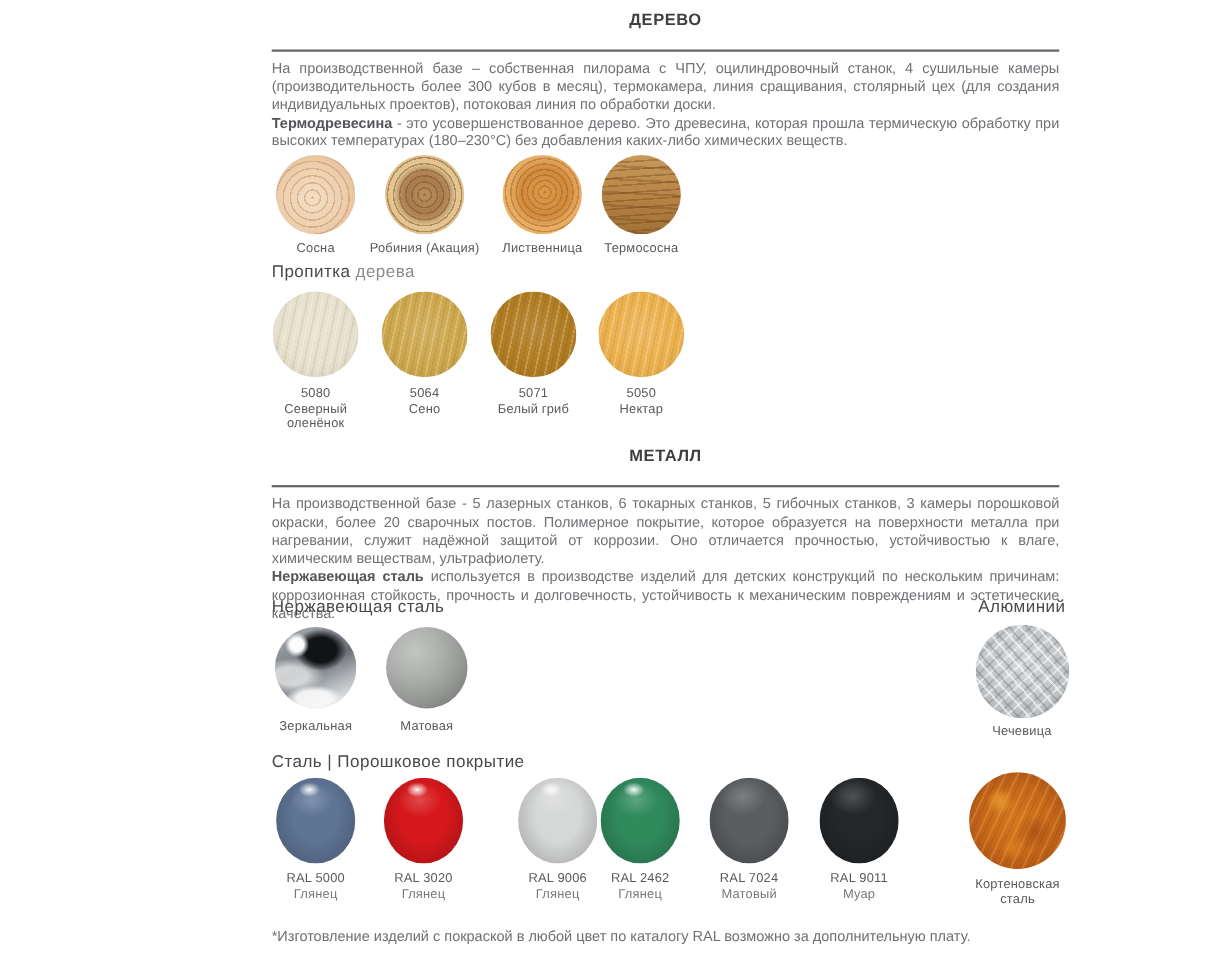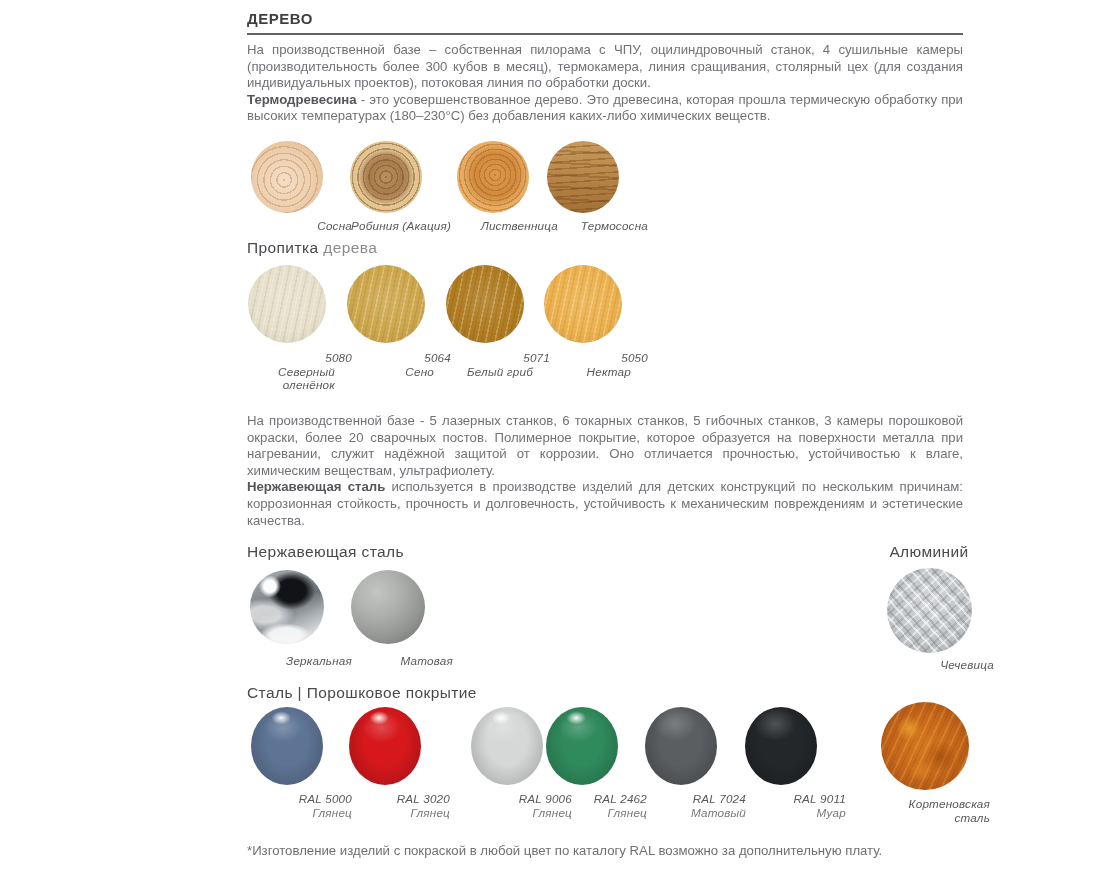--- a/index.html
+++ b/index.html
@@ -2,28 +2,28 @@
 <html lang="ru"><head>
 <meta charset="utf-8">
 <style>
   html,body{margin:0;padding:0;background:#fff;}
   .sheet{
     position:relative;width:1109px;height:880px;background:#ffffff;overflow:hidden;
     font-family:"Liberation Sans","DejaVu Sans",sans-serif;
   }
   .section{position:absolute;left:247px;width:716px;}
   .sec-title{
-    margin:0;padding:0 0 6px 0;font-size:15px;font-weight:bold;color:#3e3f41;
-    letter-spacing:.5px;border-bottom:2px solid #626366;
+    margin:0;padding:0 0 18px 0;font-size:15px;font-weight:bold;color:#3e3f41;
+    letter-spacing:.5px;border-bottom:2px solid #626366;text-align:center;
   }
   .para{margin:7px 0 0 0;font-size:13.2px;line-height:16.6px;color:#717276;text-align:justify;}
   .para b{color:#55565a;}
   .subhead{position:absolute;font-size:15.5px;color:#48494c;letter-spacing:.4px;}
   .subhead .dim{color:#8a8b8e;}
-  .cell{position:absolute;width:130px;text-align:right;font-style:italic;}
+  .cell{position:absolute;width:130px;text-align:center;}
   .circle{border-radius:50%;margin:0 auto;}
   .lbl{font-size:11.7px;line-height:13.6px;color:#58595c;letter-spacing:.2px;margin-top:6px;}
   .lbl .name{display:block;width:96px;margin:0 auto;}
   .lbl .finish{color:#77787b;}
   
   .wood{width:72px;height:72px;}
   .wood-pine{background:
     repeating-radial-gradient(circle at 46% 54%, rgba(193,134,92,.45) 0 1.3px, rgba(0,0,0,0) 1.3px 6.5px),
     radial-gradient(circle at 46% 54%, #f3dfc5 0%, #edd0af 50%, #e5bf97 80%, #d8a87e 100%);}
   .wood-robinia{background:
@@ -112,20 +112,21 @@
   <div class="cell" style="left:420px;top:265px;">
     <div class="circle stain" style="--c: #b07c21;"></div>
     <div class="lbl" style="margin-top:8px;"><span>5071</span><span class="name">Белый гриб</span></div>
   </div>
   <div class="cell" style="left:518px;top:265px;">
     <div class="circle stain" style="--c: #ecb14d;"></div>
     <div class="lbl" style="margin-top:8px;"><span>5050</span><span class="name">Нектар</span></div>
   </div>
 
   <div class="section" style="top:406px;">
+    <h2 class="sec-title">МЕТАЛЛ</h2>
     <p class="para">На производственной базе - 5 лазерных станков, 6 токарных станков, 5 гибочных станков, 3 камеры порошковой окраски, более 20 сварочных постов. Полимерное покрытие, которое образуется на поверхности металла при нагревании, служит надёжной защитой от коррозии. Оно отличается прочностью, устойчивостью к влаге, химическим веществам, ультрафиолету.</p>
     <p class="para" style="margin-top:0;"><b>Нержавеющая сталь</b><span> используется в производстве изделий для детских конструкций по нескольким причинам: коррозионная стойкость, прочность и долговечность, устойчивость к механическим повреждениям и эстетические качества.</span></p>
   </div>
 
   <div class="subhead" style="left:247px;top:543px;">Нержавеющая сталь</div>
   <div class="subhead" style="left:849px;top:543px;width:160px;text-align:center;">Алюминий</div>
 
   <div class="cell" style="left:222px;top:570px;">
     <div class="circle mirror"></div>
     <div class="lbl" style="margin-top:10px;">Зеркальная</div>

